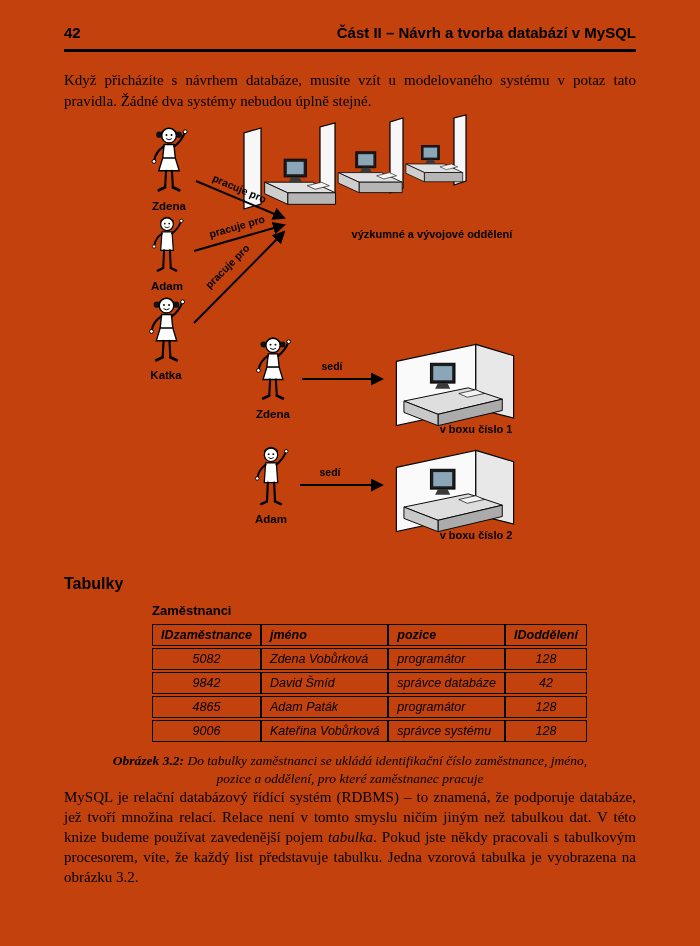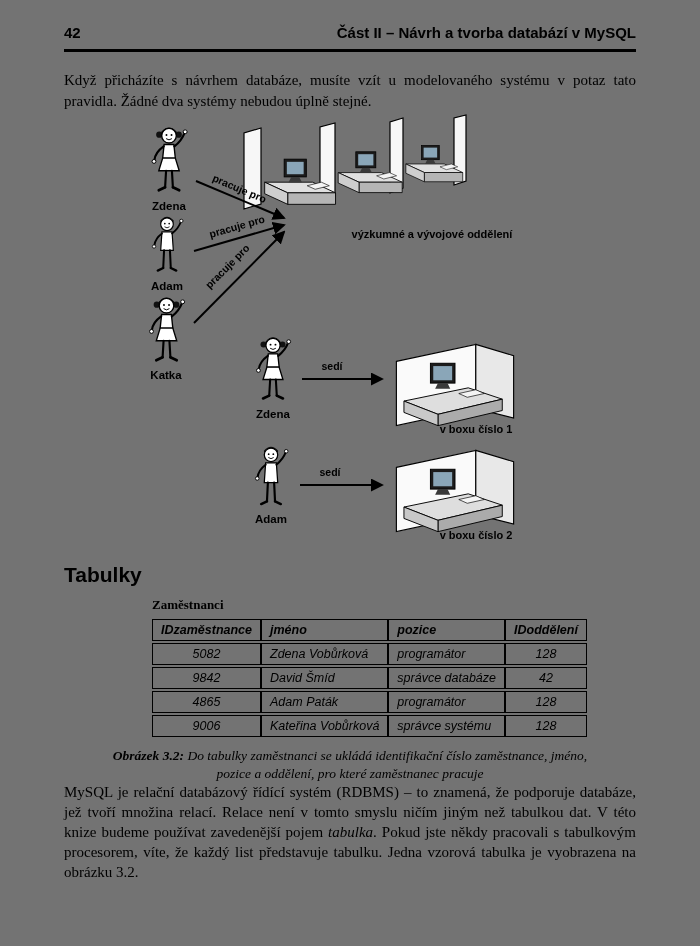--- a/index.html
+++ b/index.html
@@ -1,21 +1,21 @@
 <!DOCTYPE html>
 <html><head>
 <meta charset="utf-8">
 <style>
   * { margin:0; padding:0; box-sizing:border-box; }
   html, body { background:#fff; }
   body {
     width:700px; height:946px; overflow:hidden;
     font-family:"Liberation Serif", serif; color:#000;
   }
-  .page { width:700px; height:946px; background:#737373; padding:24px 64px 0 64px; position:relative; }
+  .page { width:700px; height:946px; background:#c2410c; padding:24px 64px 0 64px; position:relative; }
 
   .header-row {
     display:flex; justify-content:space-between; align-items:flex-end;
     font-family:"Liberation Sans", sans-serif; font-weight:bold; font-size:15px;
     padding-bottom:8px; border-bottom:3px solid #000;
   }
 
   .intro { margin-top:18px; font-size:15px; line-height:1.38; text-align:justify; }
 
   figure.fig1 { margin-top:0; }
@@ -26,25 +26,25 @@
   .diagram .place  { font-size:11px; }
   .diagram .arrow  { stroke:#000; stroke-width:2; }
 
   .fig-caption {
     margin-top:2px; font-size:13.5px; font-style:italic; text-align:center; line-height:1.3;
   }
   .fig-caption b { font-weight:bold; }
   .fig-caption.cap2 { width:500px; margin-left:auto; margin-right:auto; margin-top:8px; }
 
   .section-heading {
-    font-family:"Liberation Sans", sans-serif; font-size:21px; font-weight:bold; margin-top:16px;
+    font-family:"Liberation Sans", sans-serif; font-size:16px; font-weight:bold; margin-top:28px;
   }
 
   .table-block { margin-top:10px; margin-left:88px; font-family:"Liberation Sans", sans-serif; }
-  .table-title { font-weight:bold; font-size:13px; margin-bottom:4px;font-family:Liberation Serif, serif; }
+  .table-title { font-weight:bold; font-size:13px; margin-bottom:4px; }
   table.emp { border-collapse:separate; border-spacing:0 2px; font-size:12.5px;font-style:italic; }
   table.emp th, table.emp td { border:1px solid #000; padding:3px 8px; white-space:nowrap; }
   table.emp th { font-weight:bold; text-align:left; }
   table.emp .ar { text-align:center; }
   col.c0 { width:90px; } col.c1 { width:122px; } col.c2 { width:108px; } col.c3 { width:80px; }
 
   .closing { margin-top:1px; font-size:15px; line-height:1.32; text-align:justify; }
 </style>
 </head>
 <body>

